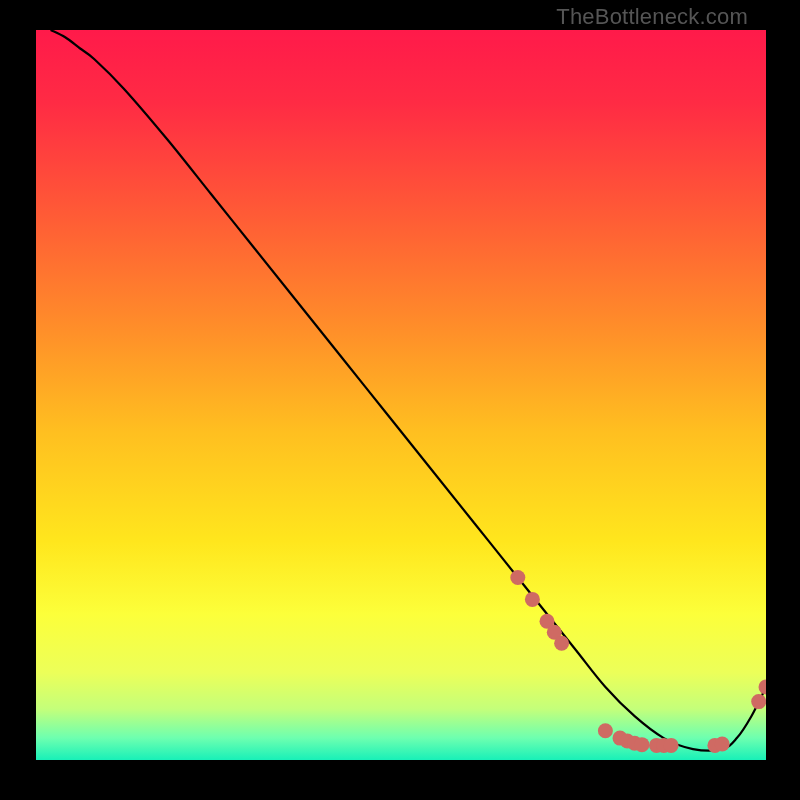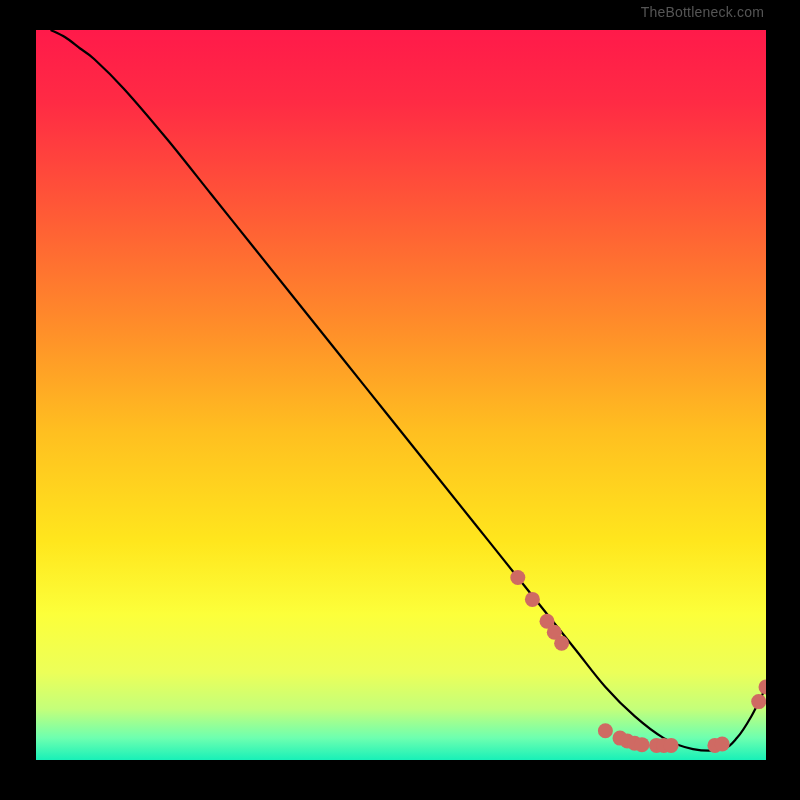--- a/index.html
+++ b/index.html
@@ -14,23 +14,23 @@
     position: absolute;
     left: 36px;
     top: 30px;
     width: 730px;
     height: 730px;
     background: #000000;
   }
   .attribution {
     position: absolute;
     top: 4px;
-    right: 36px;
+    right: 52px;
     font-family: Arial, Helvetica, sans-serif;
-    font-size: 14px;
+    font-size: 22px;
     color: #555555;
     letter-spacing: 0.2px;
   }
   svg { display: block; }
 </style>
 </head>
 <body>
 
 <div class="attribution">TheBottleneck.com</div>
 

